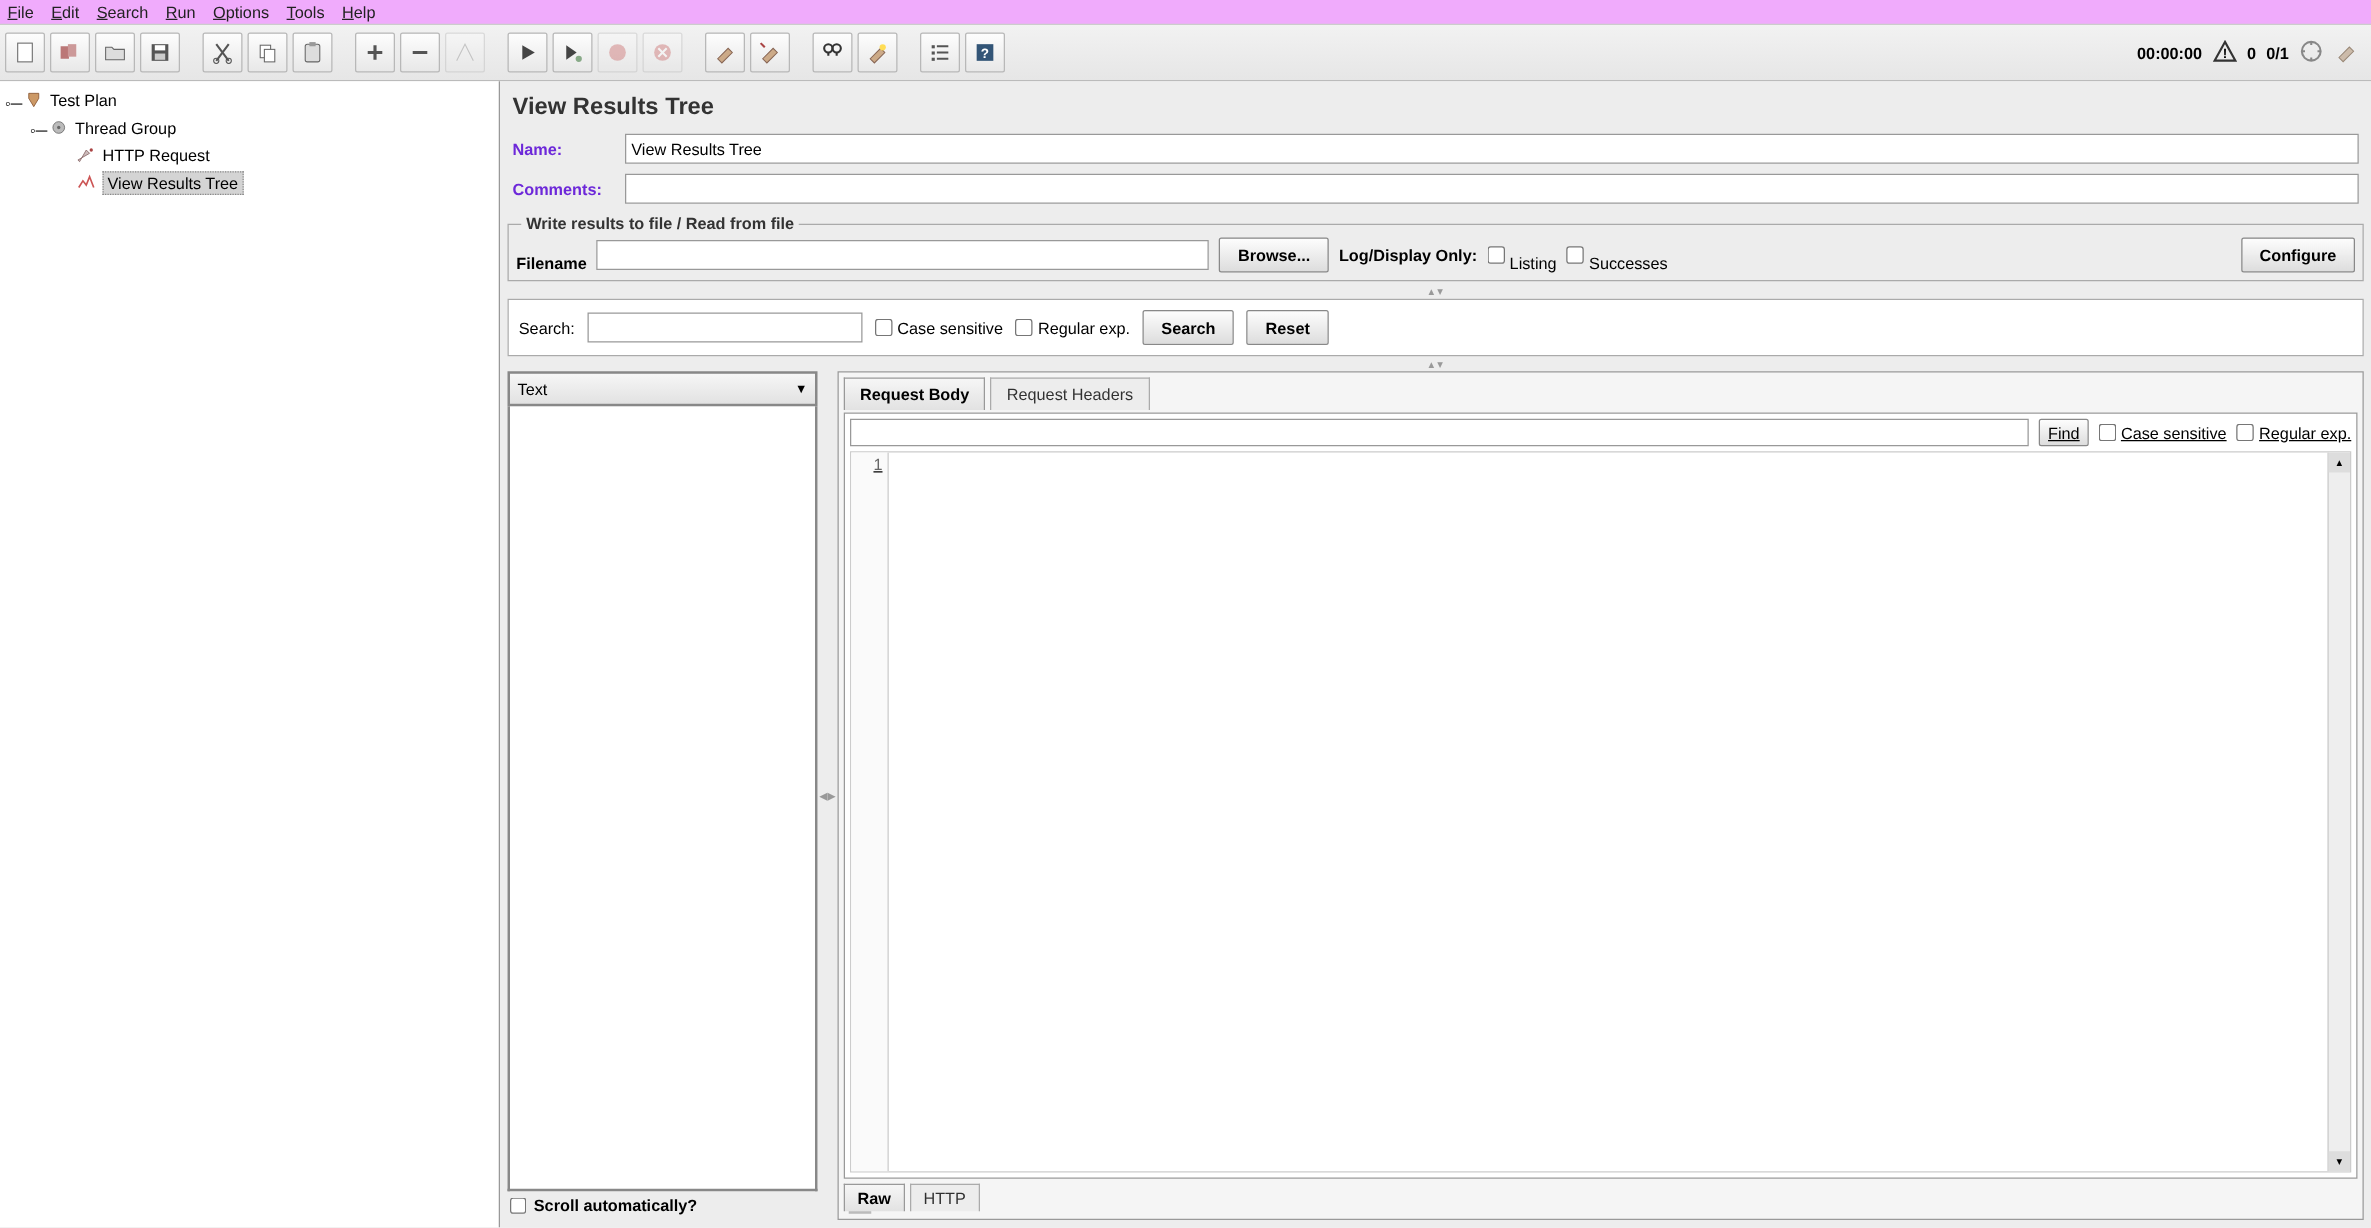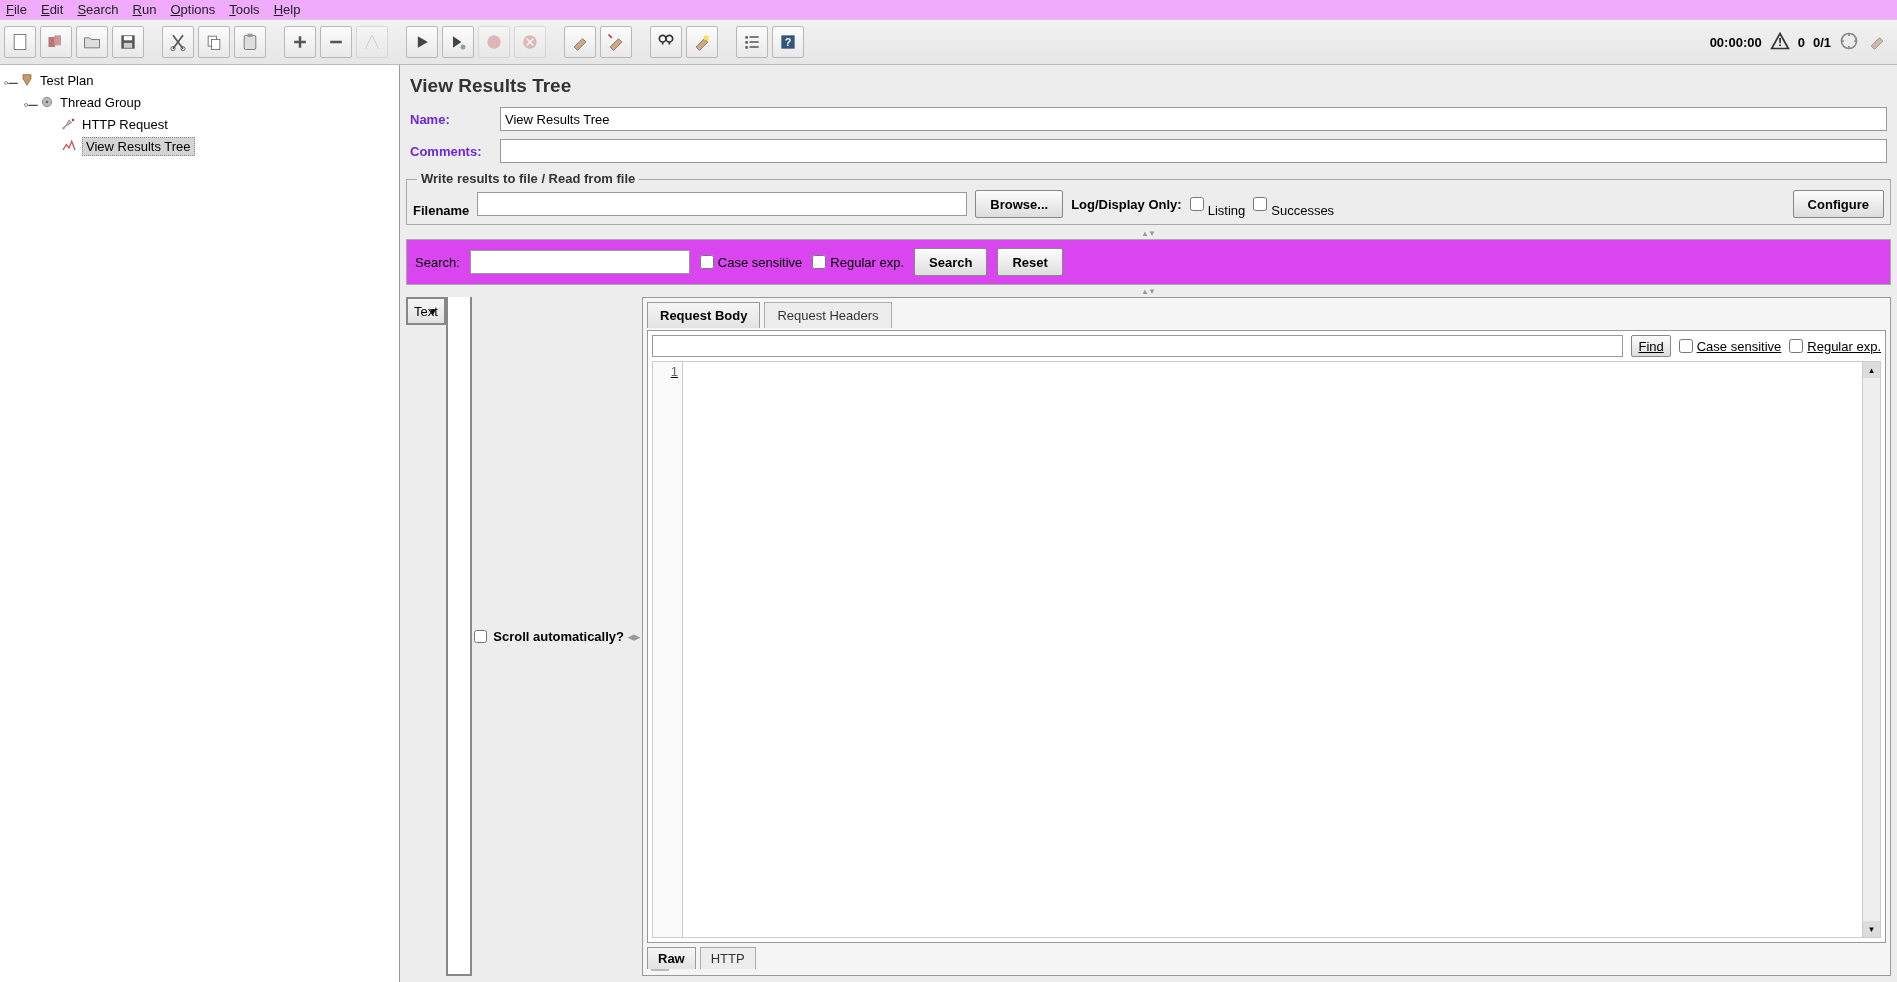--- a/index.html
+++ b/index.html
@@ -50,27 +50,27 @@
 .btn { height: 28px; padding: 0 14px; border: 1px solid #888; background: linear-gradient(#fdfdfd,#ddd); border-radius: 2px; font-weight: bold; cursor: pointer; }
 .btn.small { height: 22px; padding: 0 6px; font-weight: normal; }
 .chk { display: flex; align-items: center; gap: 4px; }
 .chk input { width: 14px; height: 14px; }
 .file-row .chk label, .chk label { font-weight: normal; }
 .log-label { font-weight: bold; }
 
 .small-drag { height: 8px; display: flex; justify-content: center; align-items: center; color: #999; font-size: 9px; }
 
 
-.search-bar { display: flex; align-items: center; gap: 10px; border: 1px solid #aaa; margin: 2px 6px; padding: 8px; background: #d946ef; }
+.search-bar { display: flex; align-items: center; gap: 10px; border: 1px solid #aaa; margin: 2px 6px; padding: 8px; background: #ffffff; }
 .search-bar label { font-weight: normal; }
 .search-input { width: 220px; height: 24px; border: 1px solid #999; background: #fff; }
 
 
 .result-area { flex: 1; display: flex; margin: 2px 6px 6px 6px; gap: 4px; min-height: 0; }
-.left-col { width: 220px; display: flex; flex-direction: row; }
+.left-col { width: 248px; display: flex; flex-direction: column; }
 .dropdown { height: 28px; border: 2px solid #888; background: linear-gradient(#f6f6f6,#e2e2e2); display: flex; align-items: center; padding: 0 6px; position: relative; }
 .dropdown::after { content: "▼"; position: absolute; right: 6px; font-size: 10px; }
 .result-list { flex: 1; border: 2px solid #888; border-top: none; background: #fff; }
 .scroll-chk { display: flex; align-items: center; gap: 6px; padding: 4px 2px; }
 
 .drag-v { width: 8px; display: flex; align-items: center; justify-content: center; color: #999; }
 
 .right-col { flex: 1; display: flex; flex-direction: column; min-width: 0; }
 .tabs-outer, .tabs-inner { display: flex; gap: 4px; }
 .tab { border: 1px solid #999; background: linear-gradient(#f6f6f6,#e2e2e2); padding: 5px 12px; border-bottom: none; font-weight: bold; cursor: pointer; }

